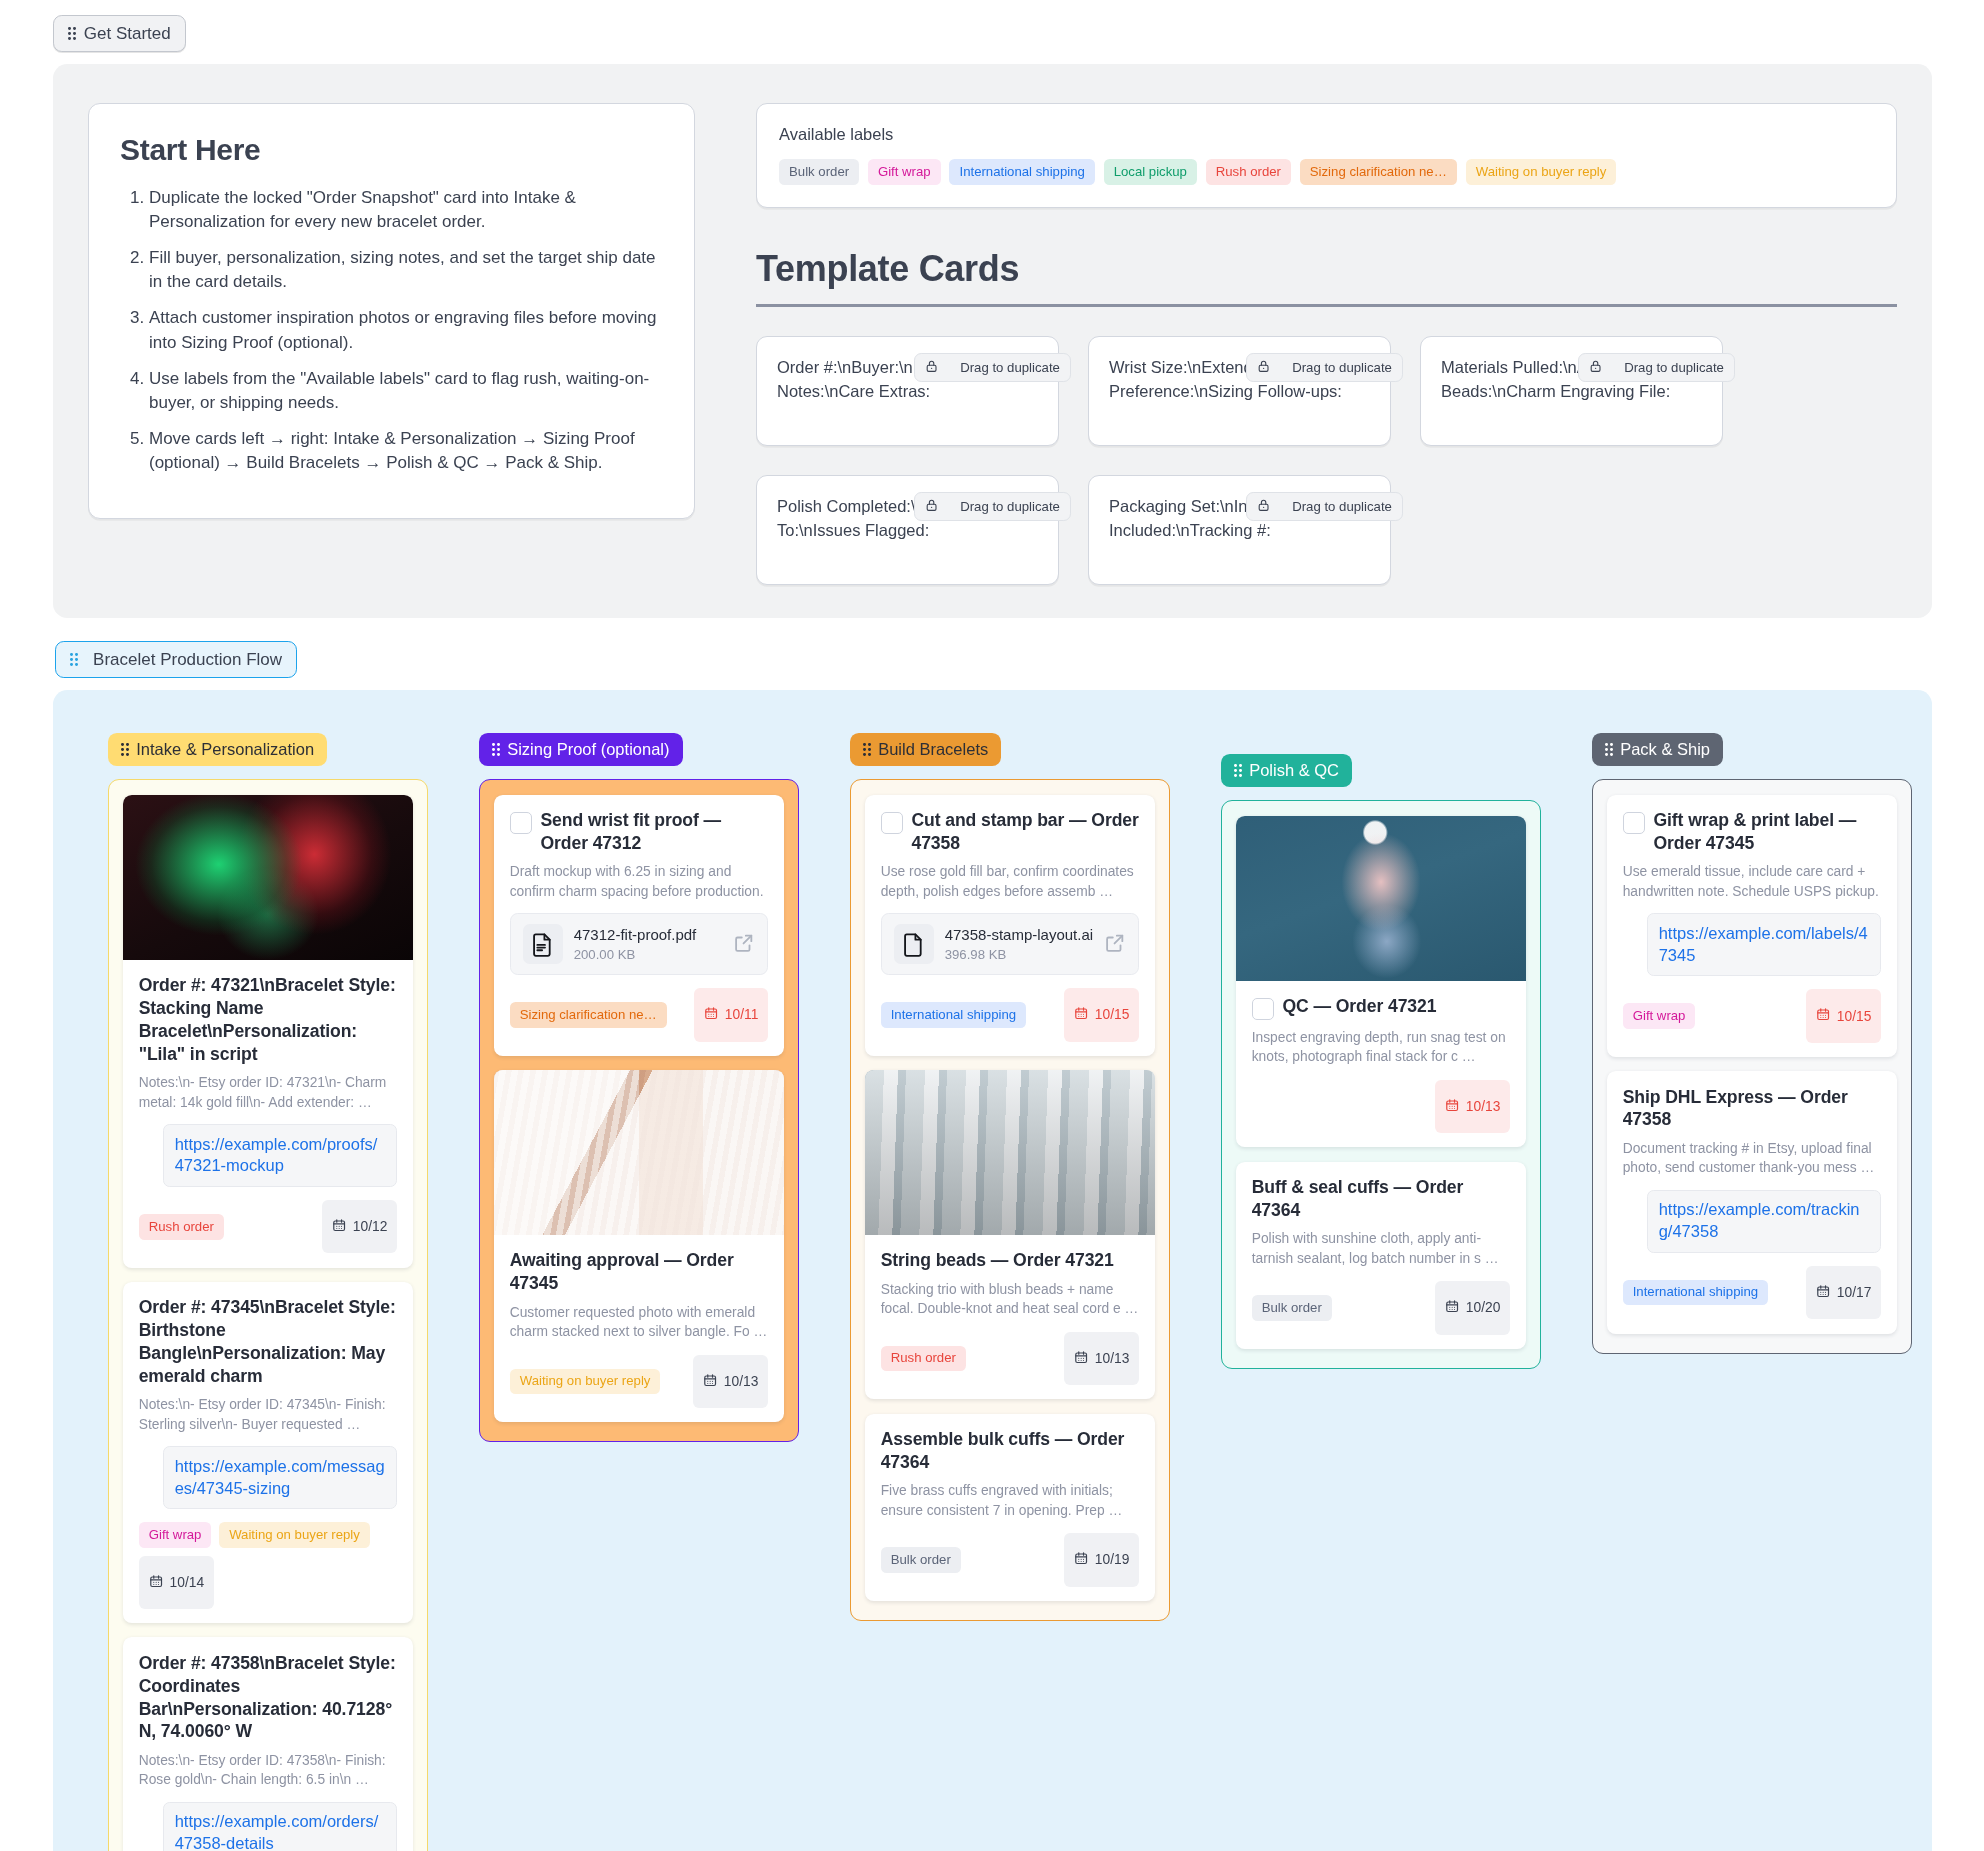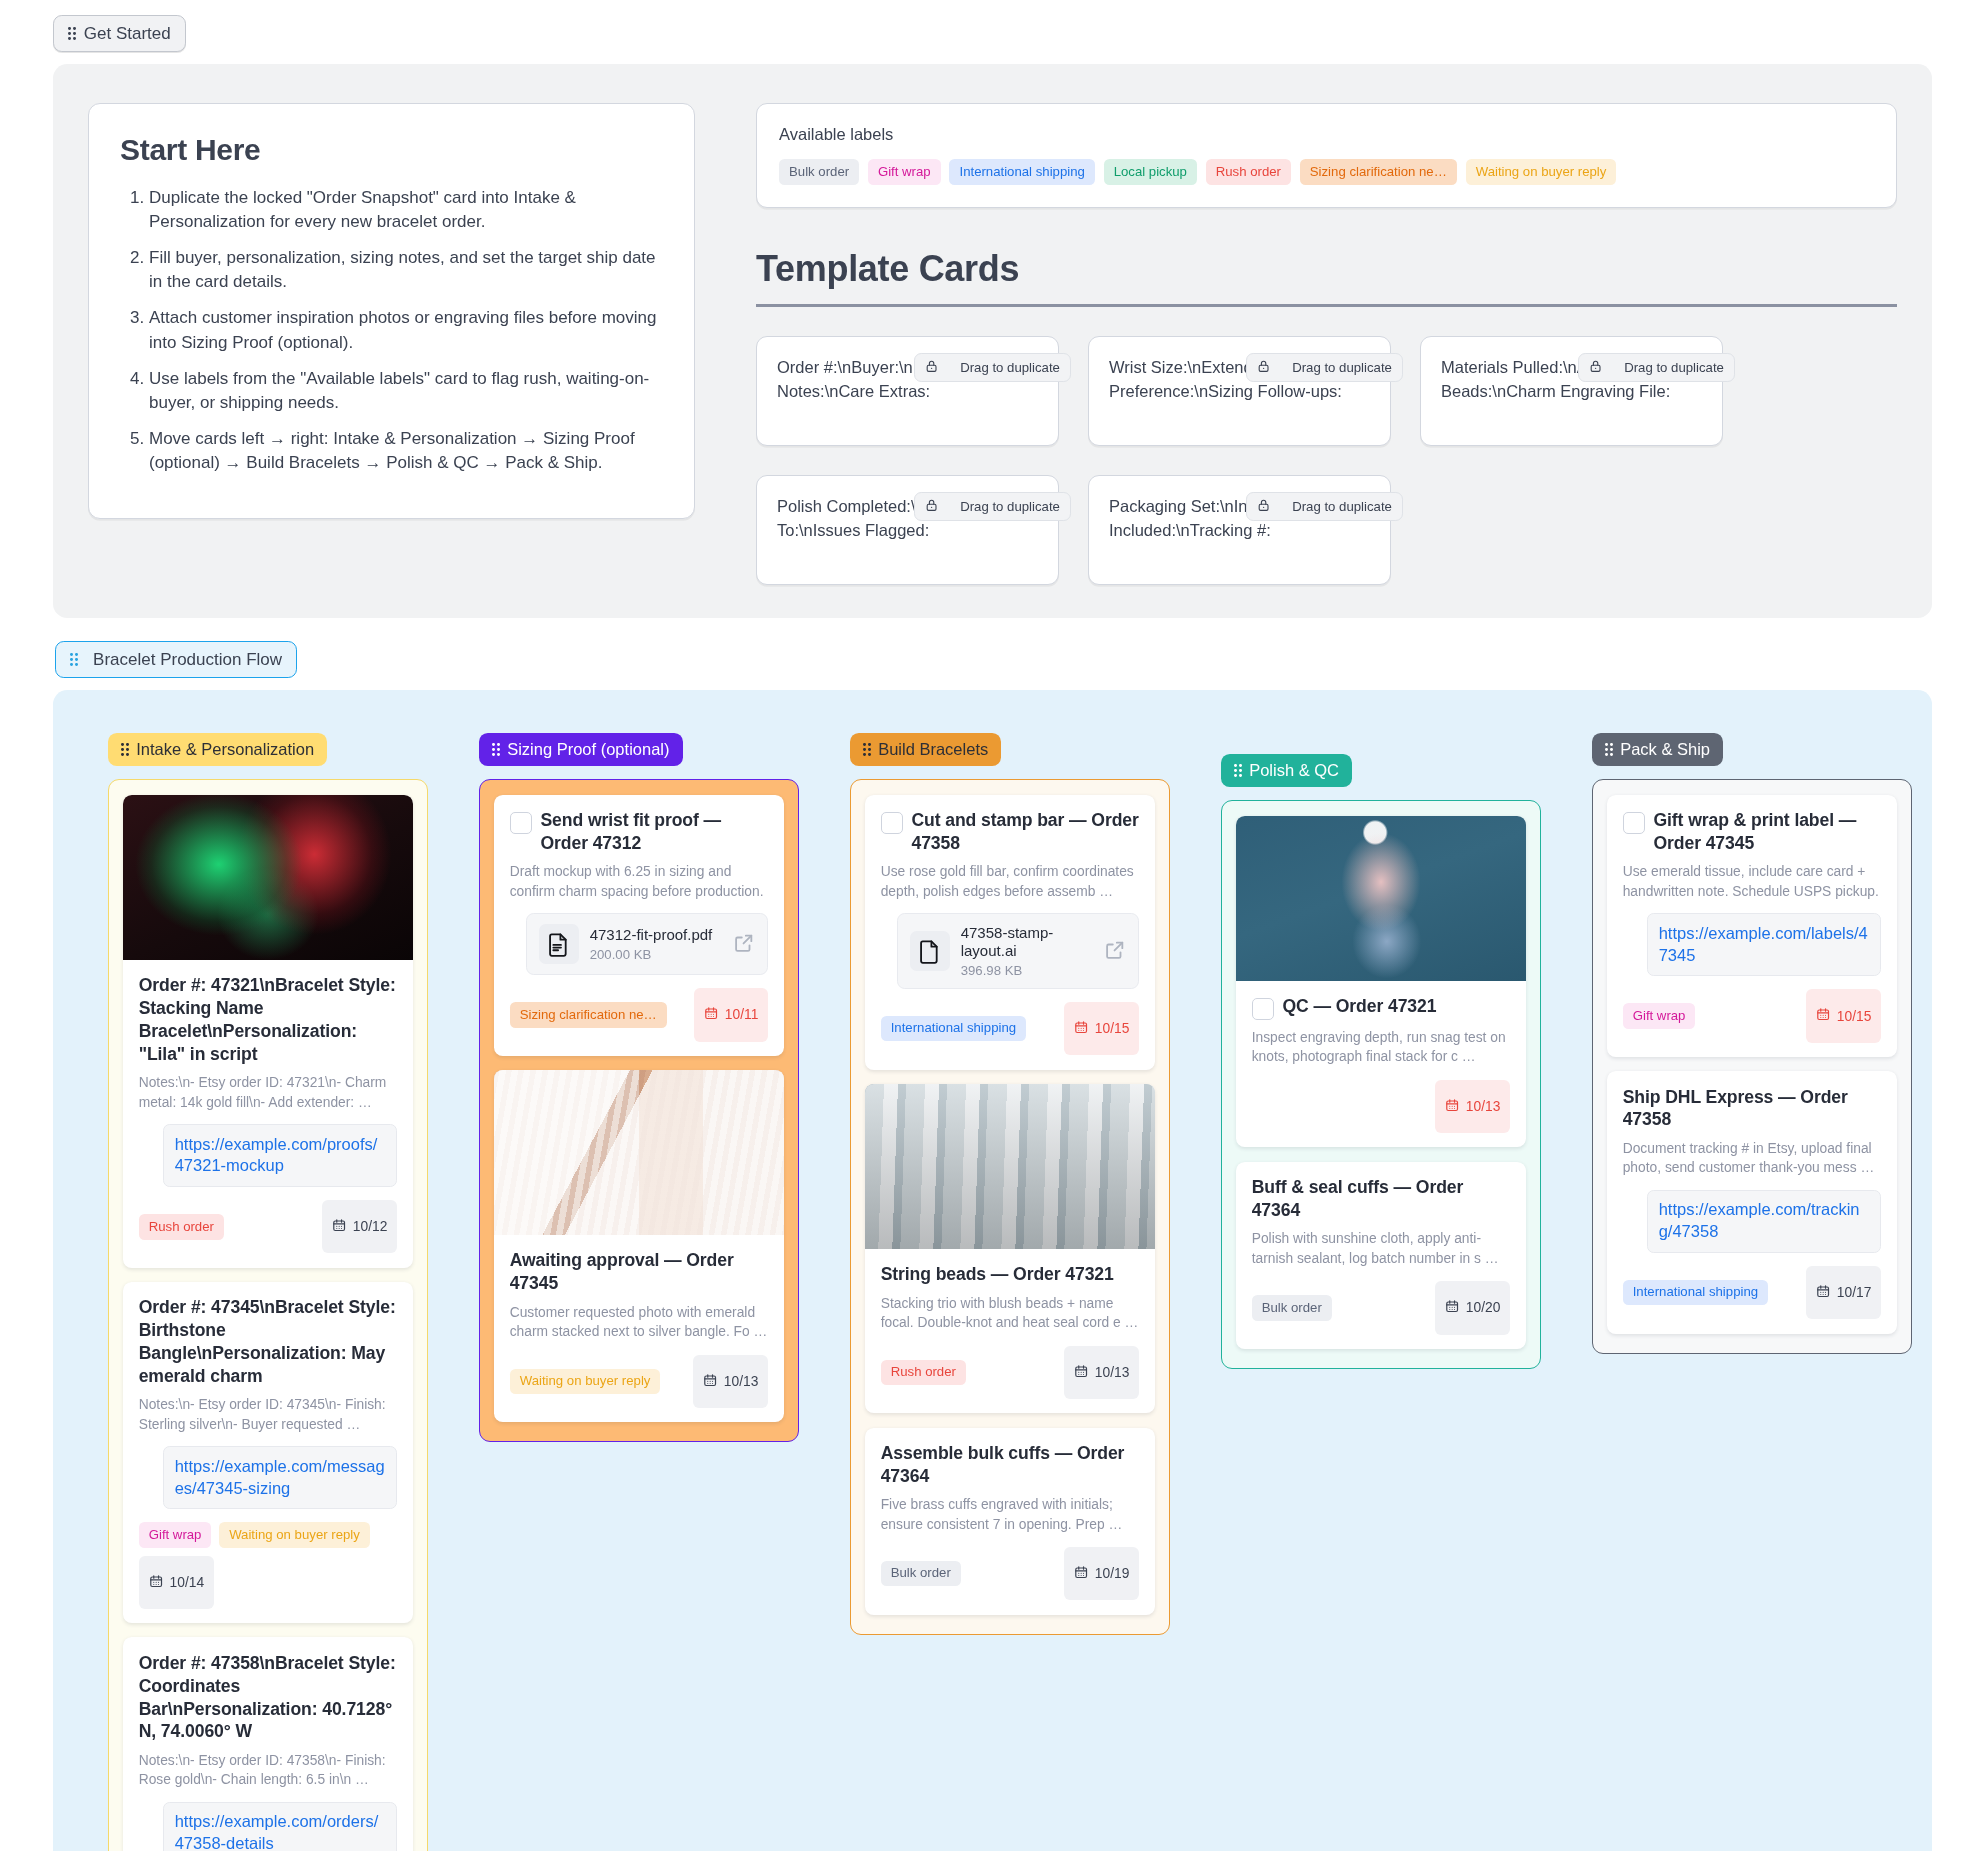--- a/index.html
+++ b/index.html
@@ -223,21 +223,21 @@
     background: #f5f6f8;
     border: 1.1px solid #e7e9ee;
     border-radius: 6.6px;
     padding: 8.8px 11px;
     font-size: 16.5px;
     line-height: 1.32;
     color: #1d72e8;
     word-break: break-all;
   }
   .file-box {
-    margin: 12px 0 0 16px;
+    margin: 12px 0 0 0;
     background: #f5f6f8;
     border: 1.1px solid #e8eaef;
     border-radius: 7.7px;
     padding: 10px 12px;
     display: flex;
     align-items: center;
     gap: 11px;
   }
   .file-ico-wrap {
     width: 40px; height: 40px; flex: none;

